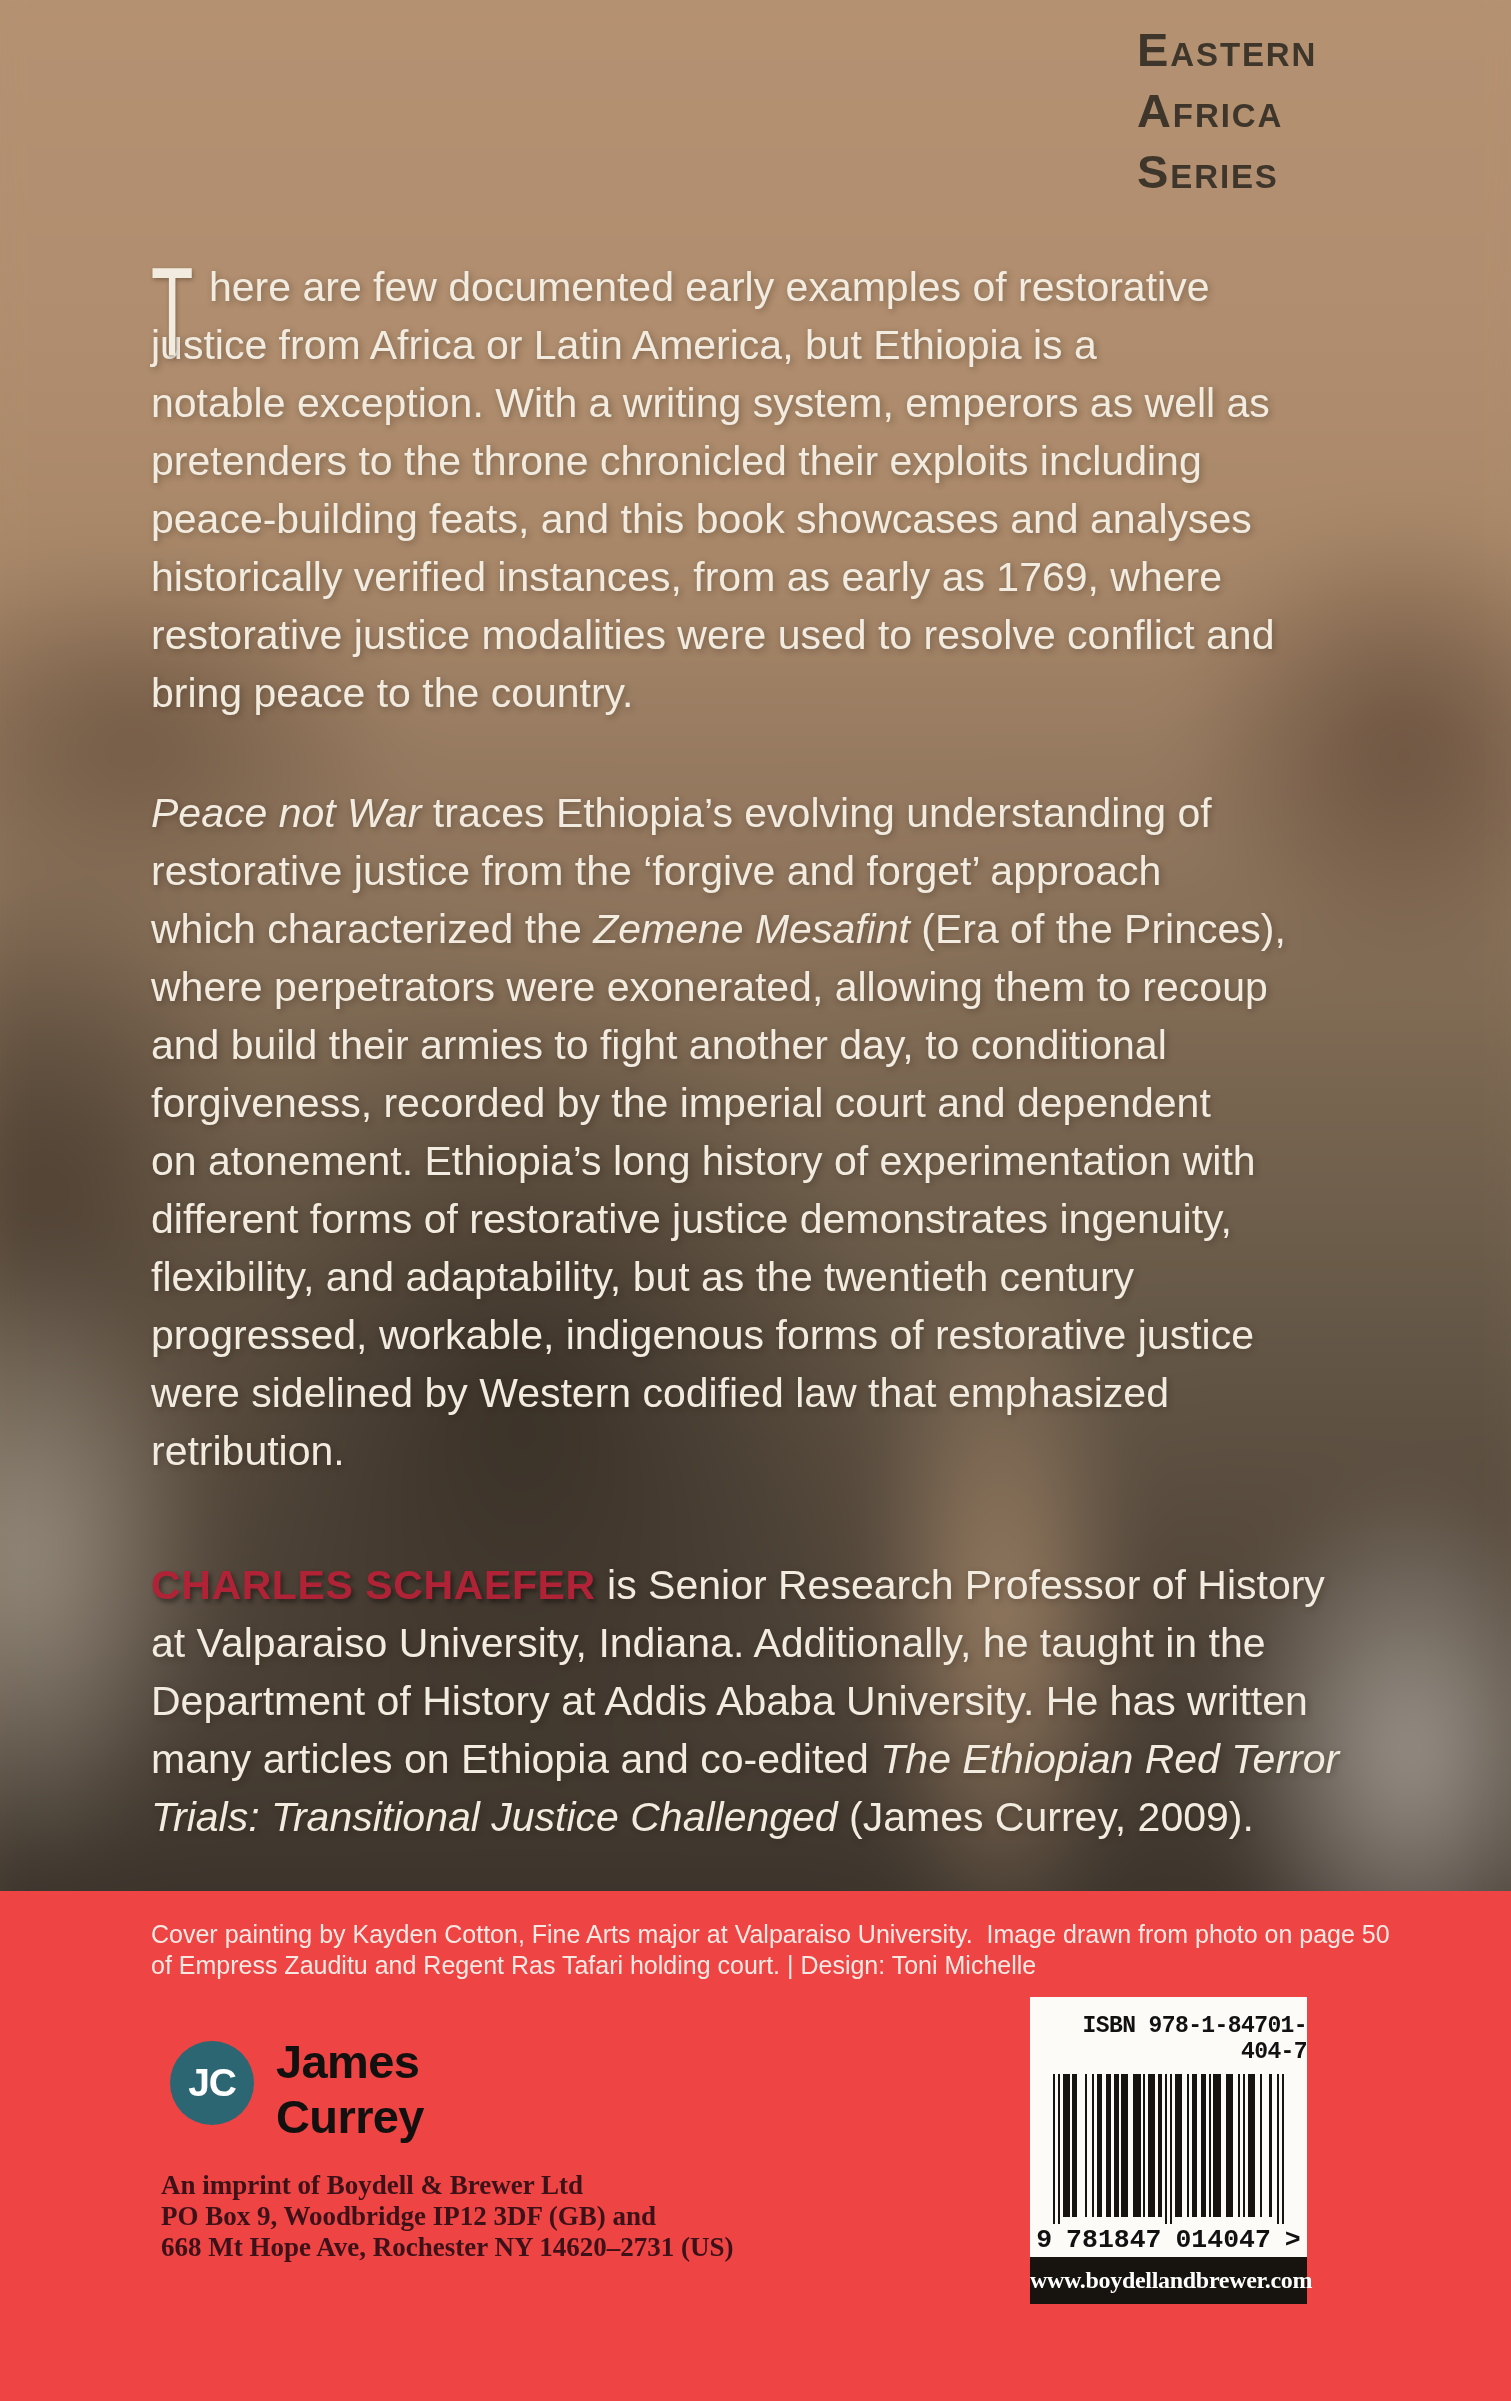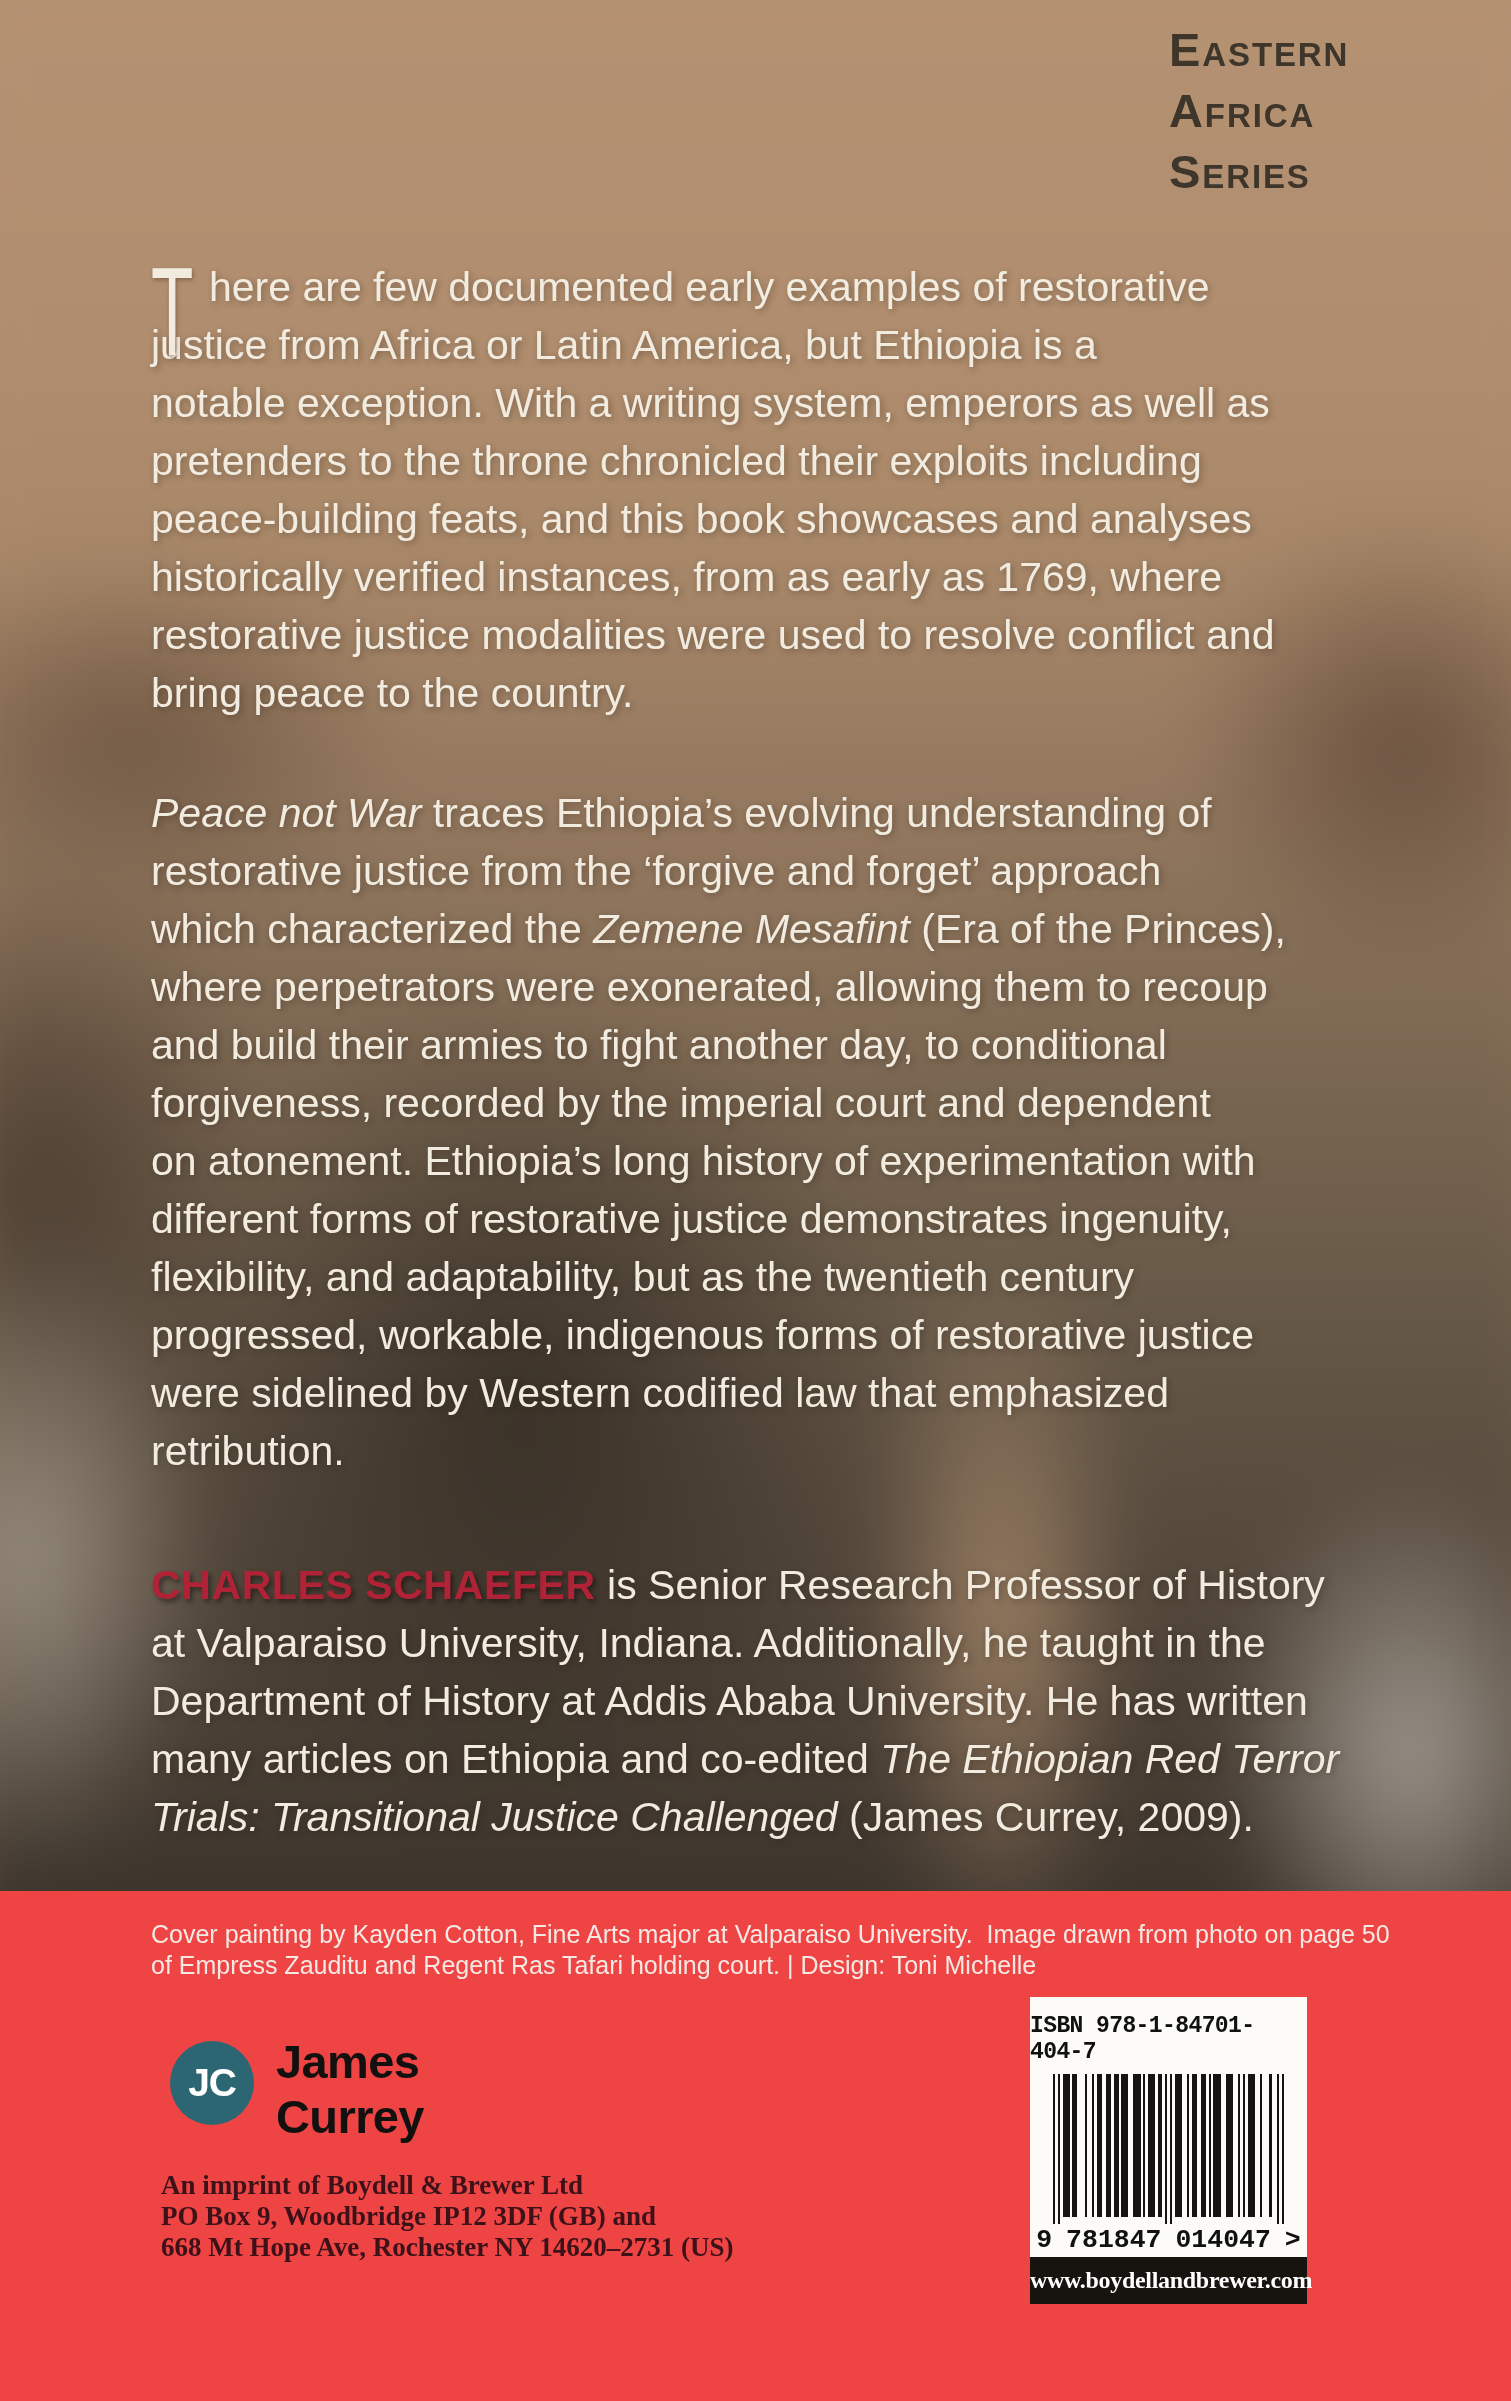--- a/index.html
+++ b/index.html
@@ -16,21 +16,21 @@
         radial-gradient(390px 265px at 189px 794px, rgba(75,55,40,.5), rgba(75,55,40,0) 70%),
         radial-gradient(567px 315px at 756px 945px, rgba(152,122,96,.4), rgba(152,122,96,0) 70%),
         radial-gradient(516px 579px at 579px 1461px, rgba(25,20,16,.55), rgba(25,20,16,0) 75%),
         radial-gradient(327px 453px at 101px 1234px, rgba(55,42,33,.6), rgba(55,42,33,0) 70%),
         linear-gradient(180deg,#b59272 0%,#b18e6f 14%,#a98869 24%,#93785f 34%,#7c6852 44%,
                         #675948 54%,#52463a 66%,#3c342c 78%,#2f2a25 92%,#2b2723 100%);}
 
   
   .series{position:absolute;left:1137px;top:19px;z-index:3;color:#3e352b;
           font-weight:700;font-size:47px;line-height:61px;letter-spacing:1.9px;
-          font-variant:small-caps;margin-left:32px;}
+          font-variant:small-caps;}
 
   
   .body-text{position:absolute;left:151px;top:258px;width:1216px;z-index:3;
              color:#f2ebdf;font-size:41px;line-height:58px;
              text-shadow:1.9px 1.9px 6.3px rgba(40,25,15,.35);}
   .line{white-space:pre;}
   .para{position:relative;}
   .p2{margin-top:62px;}
   .p3{margin-top:76px;}
   .p1 .line:nth-child(-n+2){padding-left:58px;}
@@ -53,21 +53,21 @@
   .logo-name{position:absolute;left:106px;top:-3.8px;color:#131110;font-weight:700;
              font-size:47px;line-height:55px;letter-spacing:-0.6px;}
 
   .imprint{position:absolute;left:161px;top:279px;color:#3c1118;
            font-family:"Liberation Serif",serif;font-weight:700;
            font-size:27px;line-height:31px;}
 
   
   .barcode-box{position:absolute;left:1030px;top:106px;width:277px;height:283px;
                background:#fcfbf8;display:flex;flex-direction:column;}
-  .isbn{margin-top:16.4px;text-align:left;color:#111;
+  .isbn{margin-top:16.4px;text-align:right;color:#111;
         font-family:"Liberation Mono",monospace;font-weight:700;
         font-size:23px;letter-spacing:-0.6px;}
   .bars{margin:8.8px 23px 0;height:150px;}
   .bars svg{width:100%;height:100%;display:block;}
   .digits{display:flex;justify-content:space-between;padding:0 6.3px;color:#111;
           font-family:"Liberation Mono",monospace;font-weight:700;
           font-size:26.5px;line-height:33px;}
   .site{margin-top:auto;height:60px;background:#17130f;color:#ffffff;text-align:center;
         font-family:"Liberation Serif",serif;font-weight:700;
         font-size:24px;line-height:47px;letter-spacing:-0.3px;}

